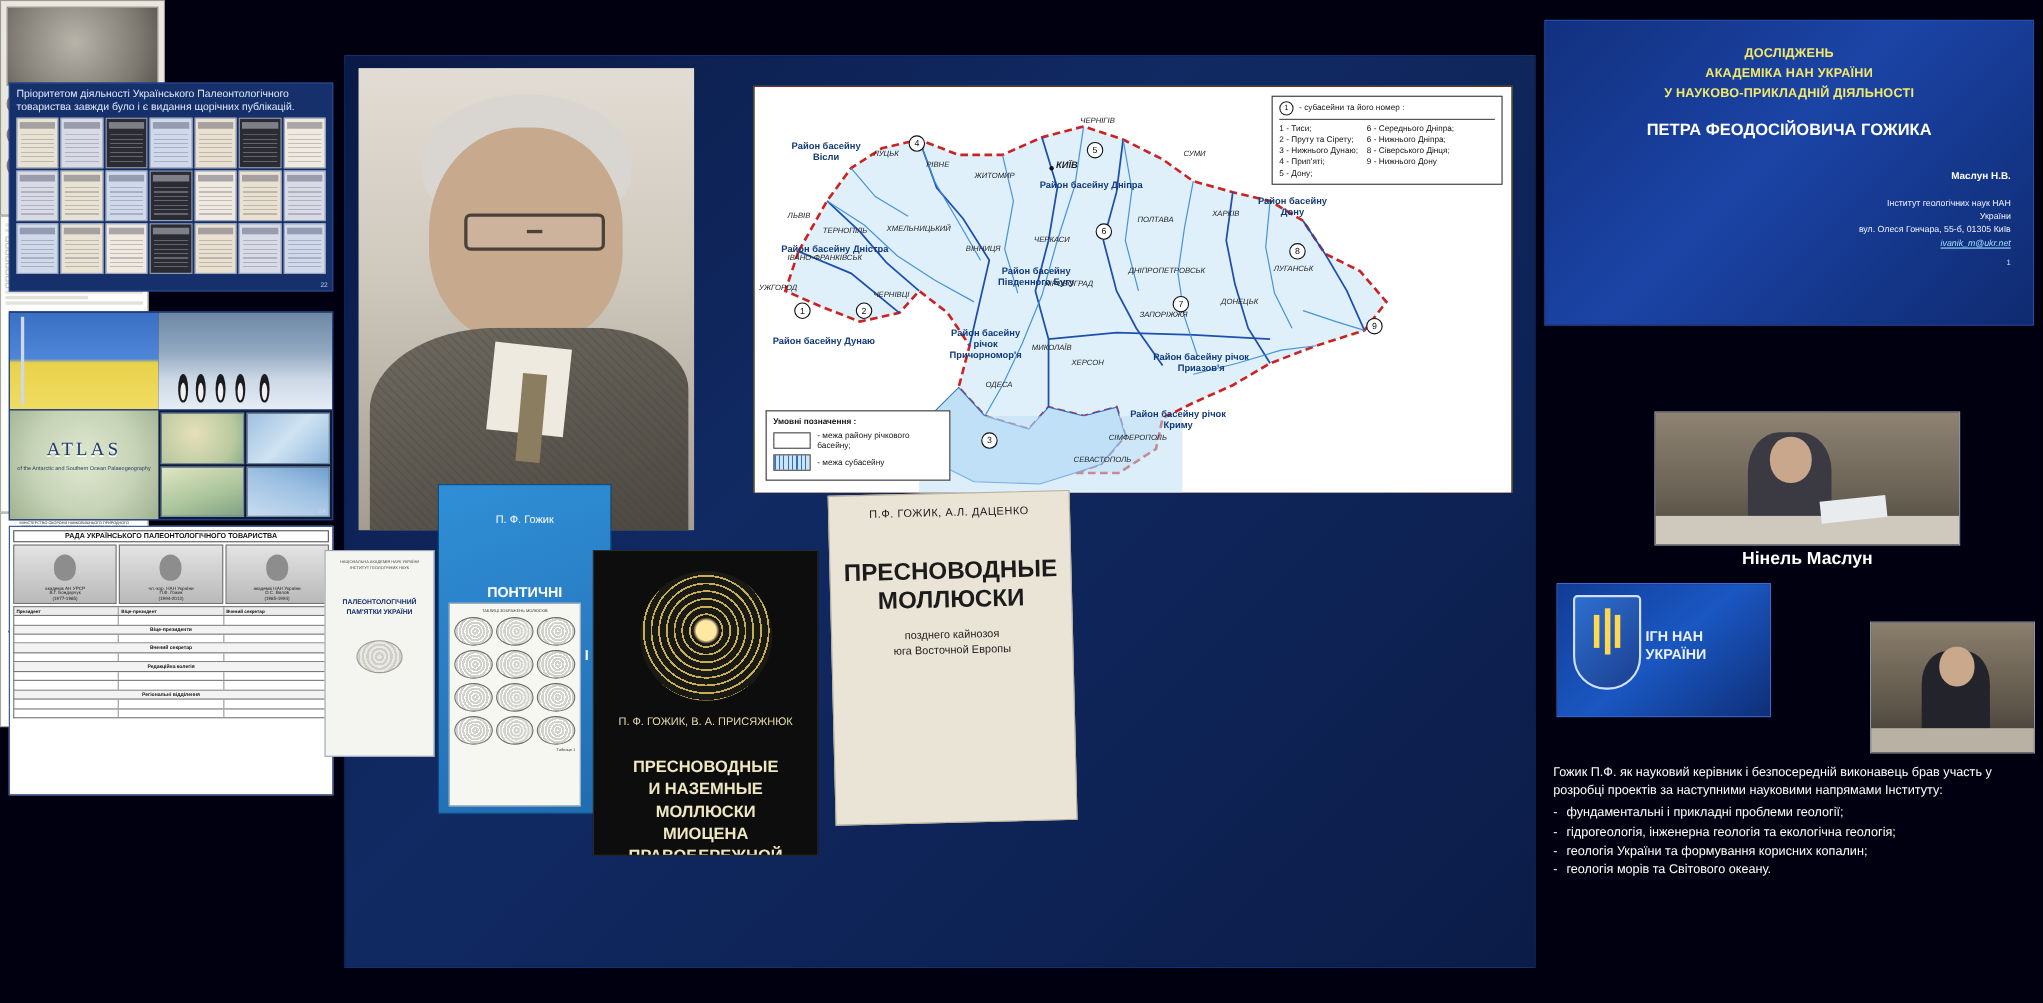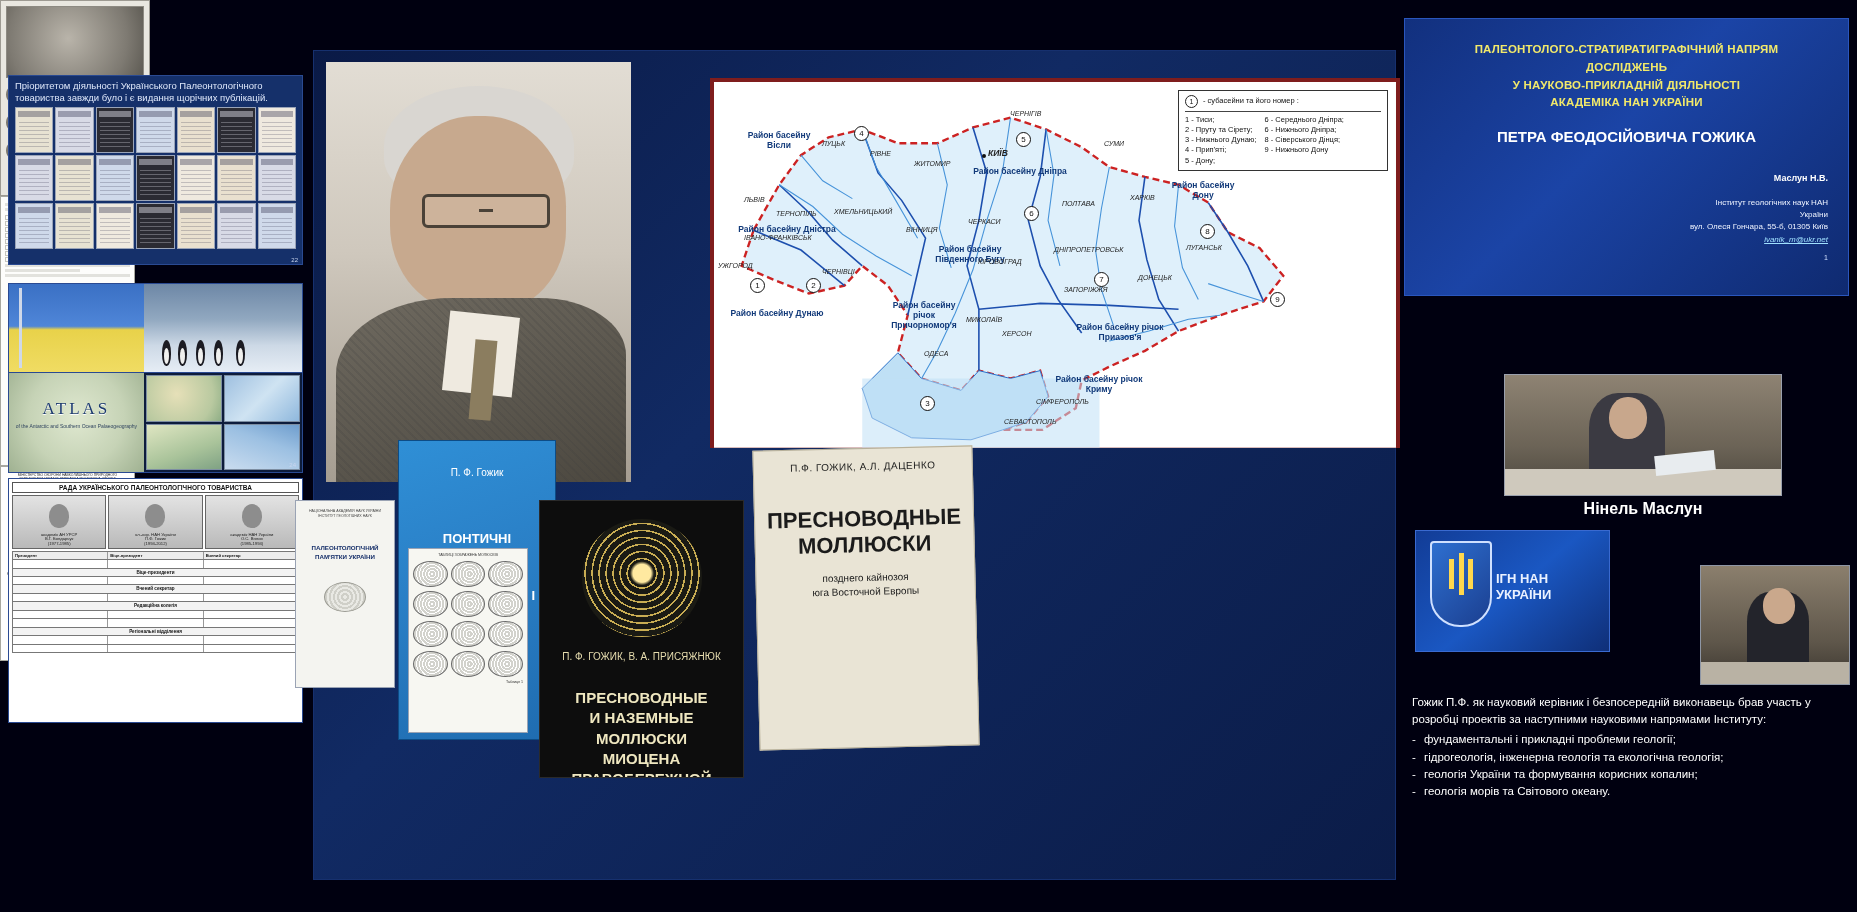--- a/index.html
+++ b/index.html
@@ -218,21 +218,21 @@
     background: #efeae0; transform: rotate(6deg);
   }
   #portrait .tie {
     position: absolute; left: 146px; top: 278px; width: 22px; height: 80px;
     background: #8b7d5f; transform: rotate(5deg);
   }
 
   
   #map-panel {
     position: absolute; left: 685px; top: 78px; width: 690px; height: 370px;
-    background: #22c55e; border: 4px solid #7f1d1d; margin-left: 25px;
+    background: #22c55e; border: 1px solid #7f1d1d;
   }
   #map-canvas { position: absolute; inset: 0; }
   #map-legend-box {
     position: absolute; right: 8px; top: 8px; width: 210px;
     border: 1px solid #333; background: #fff; padding: 4px 6px;
     font-size: 7.5px; line-height: 1.35; color: #111;
   }
   #map-legend-box .lg-head { display: flex; align-items: center; gap: 5px; margin-bottom: 3px; }
   .circ-num {
     width: 13px; height: 13px; border: 1px solid #222; border-radius: 50%;
@@ -709,20 +709,31 @@
         </ol>
         <ol>
           <li>6 - Середнього Дніпра;</li>
           <li>6 - Нижнього Дніпра;</li>
           <li>8 - Сіверського Дінця;</li>
           <li>9 - Нижнього Дону</li>
         </ol>
       </div>
     </div>
 
+    <div id="map-symbols-box">
+      <div class="sym-title">Умовні позначення :</div>
+      <div class="sym-row">
+        <span class="sym-swatch"></span>
+        <span>- межа району річкового басейну;</span>
+      </div>
+      <div class="sym-row">
+        <span class="sym-swatch hatch"></span>
+        <span>- межа субасейну</span>
+      </div>
+    </div>
 
     <div class="map-label" style="left:30px;  top:48px;  width:70px;">Район басейну Вісли</div>
     <div class="map-label" style="left:14px;  top:142px; width:118px;">Район басейну Дністра</div>
     <div class="map-label" style="left:4px;   top:226px; width:118px;">Район басейну Дунаю</div>
     <div class="map-label" style="left:168px; top:218px; width:84px;">Район басейну річок Причорномор'я</div>
     <div class="map-label" style="left:206px; top:162px; width:100px;">Район басейну Південного Бугу</div>
     <div class="map-label" style="left:256px; top:84px;  width:100px;">Район басейну Дніпра</div>
     <div class="map-label" style="left:450px; top:98px;  width:78px;">Район басейну Дону</div>
     <div class="map-label" style="left:358px; top:240px; width:96px;">Район басейну річок Приазов'я</div>
     <div class="map-label" style="left:340px; top:292px; width:90px;">Район басейну річок Криму</div>
@@ -898,24 +909,23 @@
       <div>УКРАЇНИ</div>
     </div>
     <div class="gs">Масштаб 1:200 000</div>
     <div class="gs">Центральноукраїнська серія</div>
     <div class="gs" style="margin-top:10px;">ПОЯСНЮВАЛЬНА ЗАПИСКА</div>
     <div class="grow">Київ - 2004</div>
   </div>
 
   <div class="panel" id="title-panel">
     <div class="t1">
-      <div>ПАЛЕОНТОЛОГО-СТРАТИРАТИГРАФІЧНИЙ НАПРЯМ</div>
       <div>ДОСЛІДЖЕНЬ</div>
+      <div>АКАДЕМІКА НАН УКРАЇНИ</div>
       <div>У НАУКОВО-ПРИКЛАДНІЙ ДІЯЛЬНОСТІ</div>
-      <div>АКАДЕМІКА НАН УКРАЇНИ</div>
     </div>
     <div class="t2">ПЕТРА ФЕОДОСІЙОВИЧА ГОЖИКА</div>
     <div class="t3">Маслун Н.В.</div>
     <div class="t4">
       <div>Інститут геологічних наук НАН</div>
       <div>України</div>
       <div>вул. Олеся Гончара, 55-б, 01305 Київ</div>
     </div>
     <div class="t5">ivanik_m@ukr.net</div>
     <div class="pgno">1</div>

